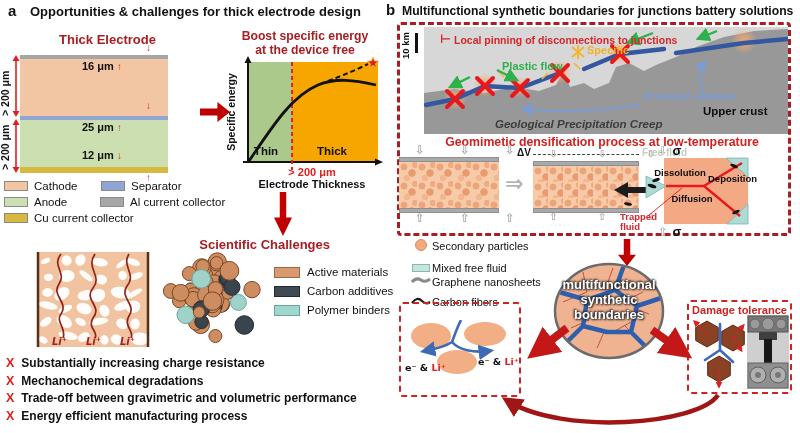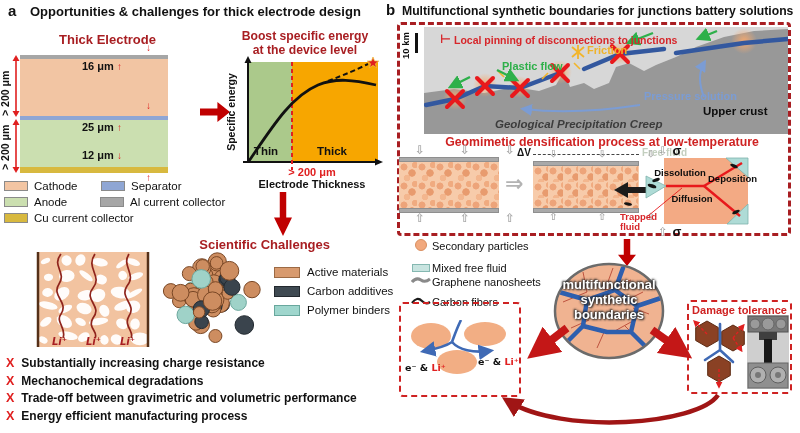--- a/index.html
+++ b/index.html
@@ -75,21 +75,21 @@
         <polygon points="5,118 1.5,112 8.5,112"></polygon>
     </g>
   </svg>
   <div class="abs vtext" style="left:-1px;top:58px;height:58px">&gt; 200 μm</div>
   <div class="abs vtext" style="left:-1px;top:118px;height:52px">&gt; 200 μm</div>
 
   <div class="abs arrow-right" style="left:200px;top:102px;width:30px;height:20px"></div>
 
   <div class="abs rh" style="left:226px;top:30px;width:158px;text-align:center;font-size:12.2px;line-height:13.5px">
     <div>Boost specific energy</div>
-    <div>at the device level</div>
+    <div>at the device free</div>
   </div>
   <svg class="abs" style="left:226px;top:56px" width="158" height="134" viewBox="0 0 158 134">
     <rect x="22" y="6" width="44" height="100" fill="#abc98b"></rect>
     <rect x="66" y="6" width="86" height="100" fill="#f7a600"></rect>
     <line x1="22" y1="106" x2="22" y2="4" stroke="#111" stroke-width="2"></line>
     <polygon points="22,0 18.5,7 25.5,7" fill="#111"></polygon>
     <line x1="17" y1="106" x2="151" y2="106" stroke="#111" stroke-width="2"></line>
     <polygon points="157,106 149,102.5 149,109.5" fill="#111"></polygon>
     <line x1="66" y1="6" x2="66" y2="114" stroke="#e02020" stroke-width="2" stroke-dasharray="4,3"></line>
     <path d="M23,105 C48,68 66,40 92,29 C110,21.5 128,24 150,29" fill="none" stroke="#111" stroke-width="2.8"></path>
@@ -335,21 +335,21 @@
         <line x1="160" y1="20" x2="148" y2="30"></line>
         <line x1="154" y1="18" x2="154" y2="32"></line>
     </g>
     <path d="M216,78 Q150,88 100,82" fill="none" stroke="#7b9cd4" stroke-width="2" marker-end="url(#mkBl)"></path>
     <path d="M280,70 Q272,50 280,36" fill="none" stroke="#7b9cd4" stroke-width="2" marker-end="url(#mkBl)"></path>
   </svg>
   <div class="abs vtext" style="left:400px;top:31px;height:28px;font-size:9.5px">10 km</div>
   <div class="abs" style="left:415px;top:33px;width:2.5px;height:20px;background:#111"></div>
   <span class="abs dj" style="left:440px;top:32px;font-size:12px;font-weight:bold;color:#d7262a">⊢</span>
   <div class="abs geolabel" style="left:454px;top:34px;font-size:10.5px;color:#d7262a">Local pinning of disconnections to junctions</div>
-  <div class="abs geolabel" style="left:587px;top:44px;font-size:11px;color:#efb32b">Friction</div>
+  <div class="abs geolabel" style="left:587px;top:44px;font-size:11px;color:#efb32b">Specific</div>
   <div class="abs geolabel" style="left:502px;top:60px;font-size:11px;color:#2eb04a">Plastic flow</div>
   <div class="abs geolabel" style="left:644px;top:90px;font-size:11px;color:#7b9cd4">Pressure solution</div>
   <div class="abs geolabel" style="left:703px;top:105px;font-size:11.5px;color:#0d0d0d">Upper crust</div>
   <div class="abs geolabel" style="left:495px;top:118px;font-size:11.5px;font-style:italic;color:#3c3c3c">Geological Precipitation Creep</div>
 
   <div class="abs rh" style="left:424px;top:135px;width:356px;text-align:center;font-size:12.3px;color:#cf2222">Geomimetic densification process at low-temperature</div>
 
   <div class="abs arow dj" style="left:399px;top:144px;width:100px">
       <span class="warr">⇩</span>
       <span class="warr">⇩</span>

